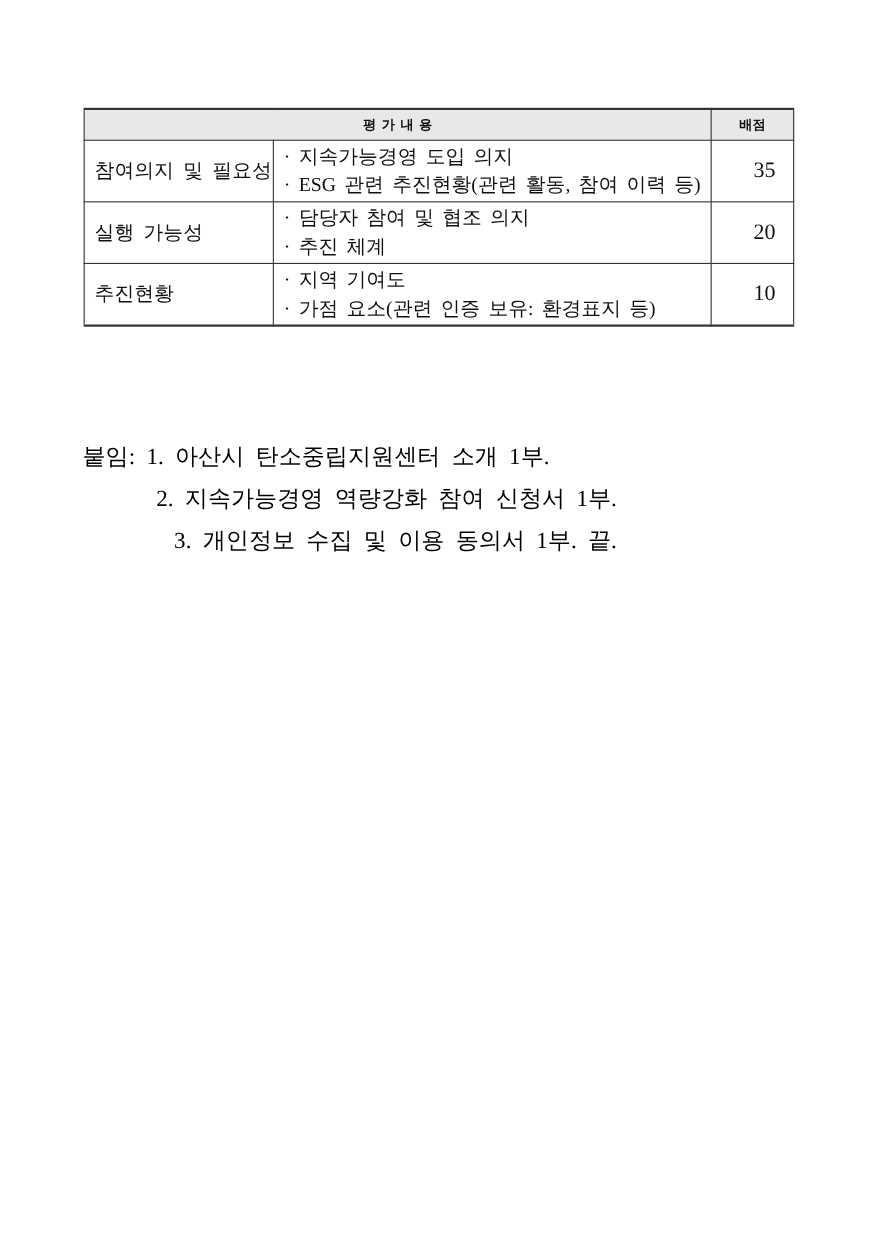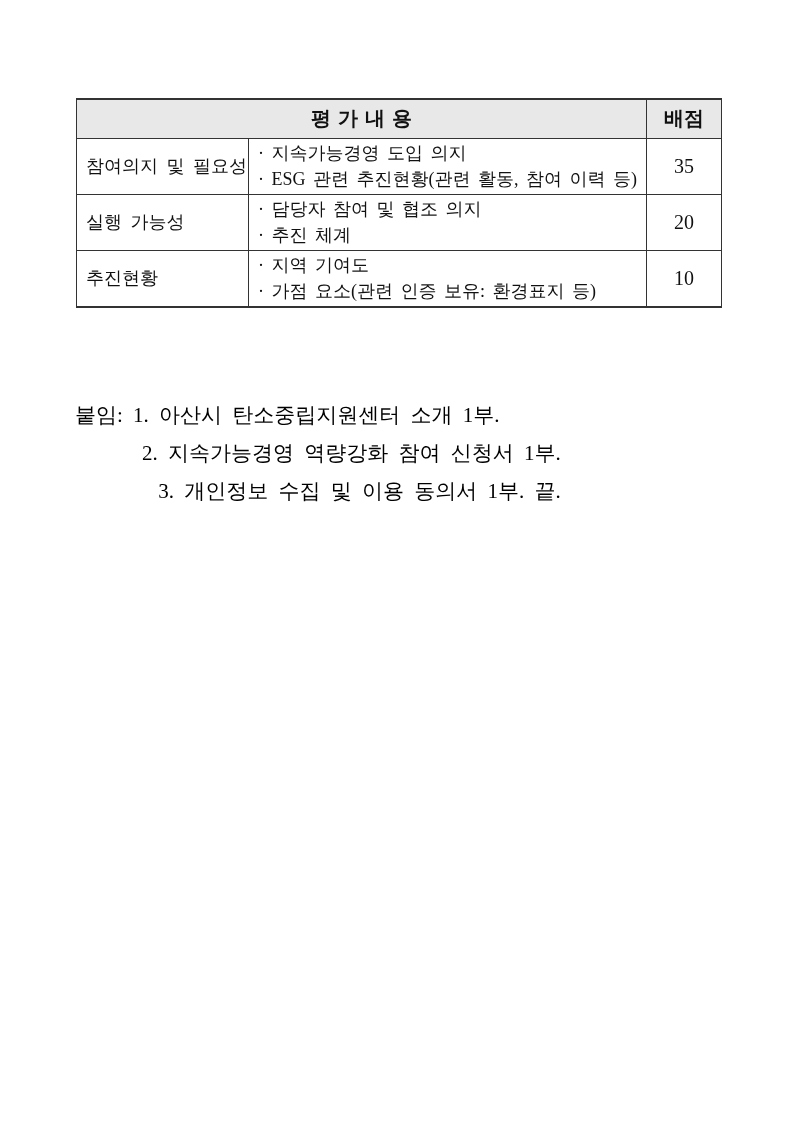--- a/index.html
+++ b/index.html
@@ -31,24 +31,24 @@
   }
   .eval-table col.c1 { width: 172px; }
   .eval-table col.c2 { width: 398px; }
   .eval-table col.c3 { width: 75px; }
   .eval-table th, .eval-table td {
     border: 1px solid #333333;
     margin: 0;
     box-sizing: border-box;
   }
   .header-row th {
-    height: 39px;
+    height: 28px;
     background: #e8e8e8;
     font-weight: bold;
-    font-size: 20px;
+    font-size: 12px;
     text-align: center;
     vertical-align: middle;
     word-spacing: 2px;
     padding: 0;
   }
   .data-row { height: 53px; }
   .data-row td { vertical-align: middle; }
   td.cat {
     padding: 0 4px 0 9px;
     font-size: 18px;
@@ -58,21 +58,21 @@
   td.det {
     padding: 0 2px 0 9px;
     font-size: 18px;
     word-spacing: 3px;
   }
   td.det .line {
     line-height: 26px;
     white-space: nowrap;
   }
   td.score {
-    text-align: center;
+    text-align: right;
     font-size: 20px;
     padding: 16px;
   }
 
   
   .attachments {
     position: absolute;
     left: 75px;
     top: 396px;
     font-size: 21px;

